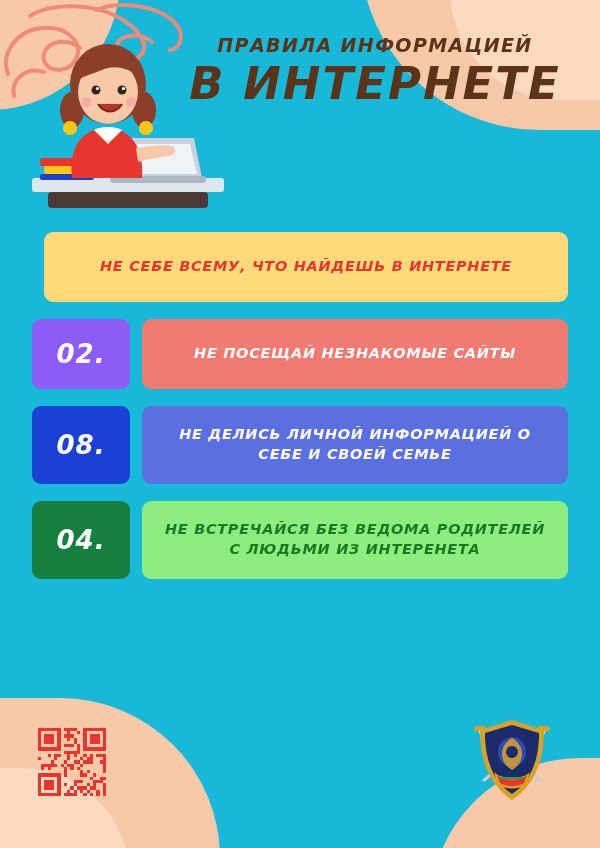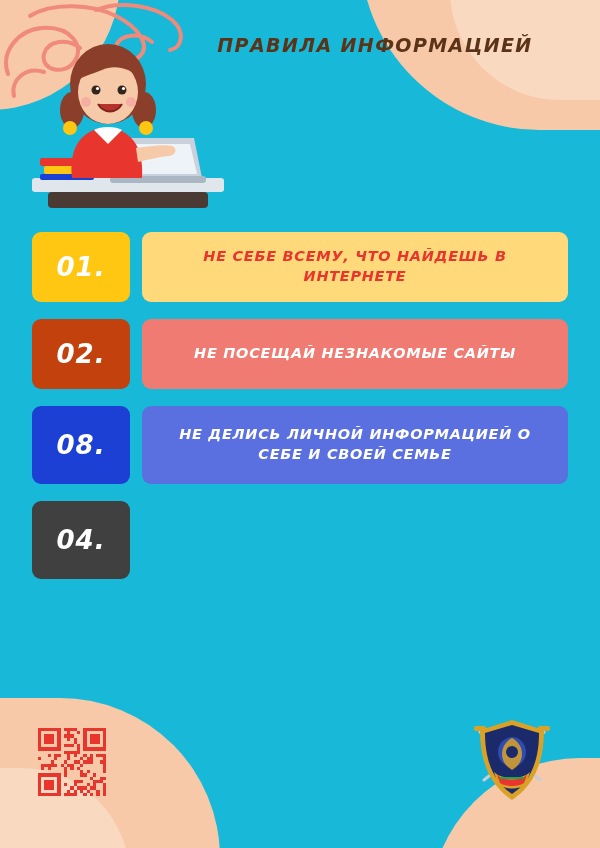--- a/index.html
+++ b/index.html
@@ -240,41 +240,42 @@
 
     <circle cx="68" cy="84" r="5" fill="#f7a7a0" opacity="0.8"></circle>
     <circle cx="113" cy="84" r="5" fill="#f7a7a0" opacity="0.8"></circle>
 
     <path d="M80,86 C86,96 98,96 104,86 Z" fill="#b8322c"></path>
     <path d="M80,86 C86,96 98,96 104,86" fill="none" stroke="#7e231f" stroke-width="2"></path>
   </svg>
 
   <div class="title-block">
     <div class="title-small">ПРАВИЛА ИНФОРМАЦИЕЙ</div>
+    <div class="title-big">В ИНТЕРНЕТЕ</div>
   </div>
 
   <div class="rules">
 
     <div class="rule-row r1">
-      <div class="rule-num" style="background:#ffc712;color:#ffffff;">01.</div>
       <div class="rule-text" style="background:#ffd97a;color:#e8352e;">НЕ СЕБЕ ВСЕМУ, ЧТО НАЙДЕШЬ В ИНТЕРНЕТЕ</div>
     </div>
 
     <div class="rule-row r2">
-      <div class="rule-num" style="background:#c2410c;color:#ffffff;">02.</div>
+      <div class="rule-num" style="background:#8b5cf6;color:#ffffff;">02.</div>
       <div class="rule-text" style="background:#ef7b72;color:#ffffff;">НЕ ПОСЕЩАЙ НЕЗНАКОМЫЕ САЙТЫ</div>
     </div>
 
     <div class="rule-row r3">
       <div class="rule-num" style="background:#1c3fd4;color:#ffffff;">08.</div>
       <div class="rule-text" style="background:#5a6fe0;color:#ffffff;">НЕ ДЕЛИСЬ ЛИЧНОЙ ИНФОРМАЦИЕЙ О СЕБЕ И СВОЕЙ СЕМЬЕ</div>
     </div>
 
     <div class="rule-row r4">
-      <div class="rule-num" style="background:#404040;color:#ffffff;font-style:italic;">04.</div>
+      <div class="rule-num" style="background:#15803d;color:#ffffff;font-style:italic;">04.</div>
+      <div class="rule-text" style="background:#8ded7f;color:#1a7a23;">НЕ ВСТРЕЧАЙСЯ БЕЗ ВЕДОМА РОДИТЕЛЕЙ С ЛЮДЬМИ ИЗ ИНТЕРЕНЕТА</div>
     </div>
 
 
   </div>
 
   <div class="qr" id="qr">
       <i class="on" style="background: rgb(232, 53, 46);"></i>
       <i class="on" style="background: rgb(232, 53, 46);"></i>
       <i class="on" style="background: rgb(232, 53, 46);"></i>
       <i class="on" style="background: rgb(232, 53, 46);"></i>

